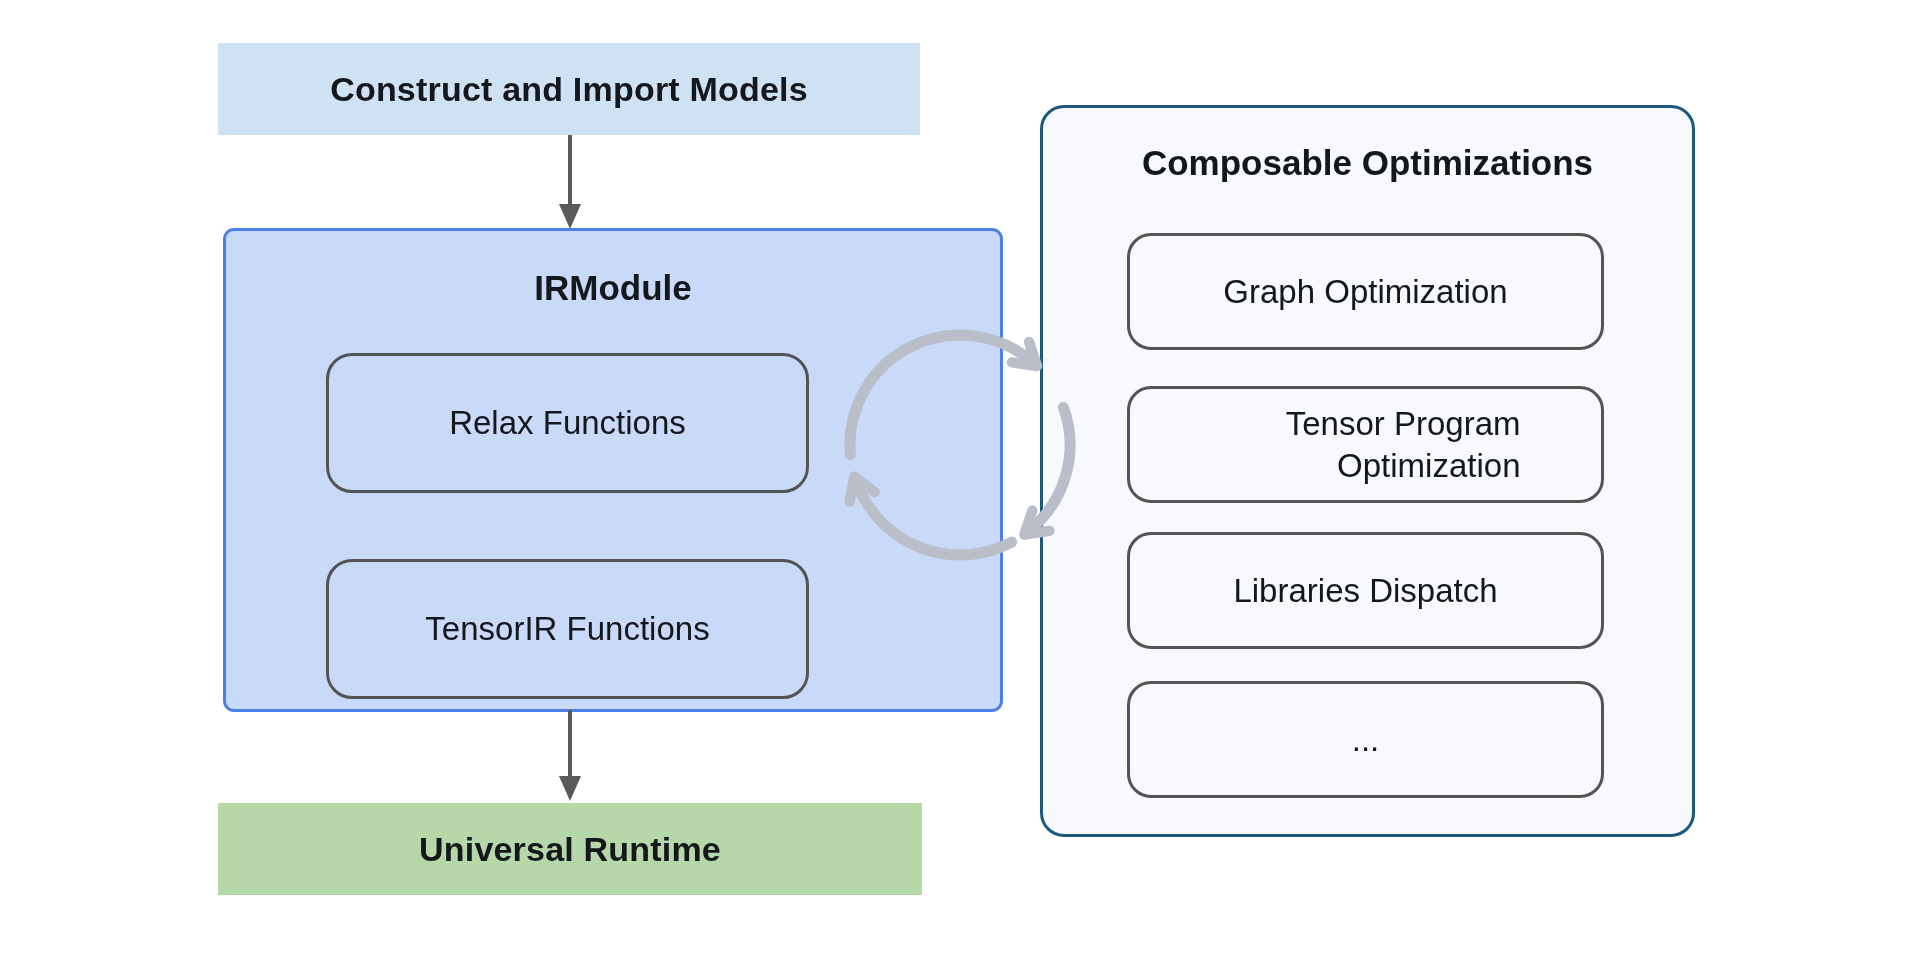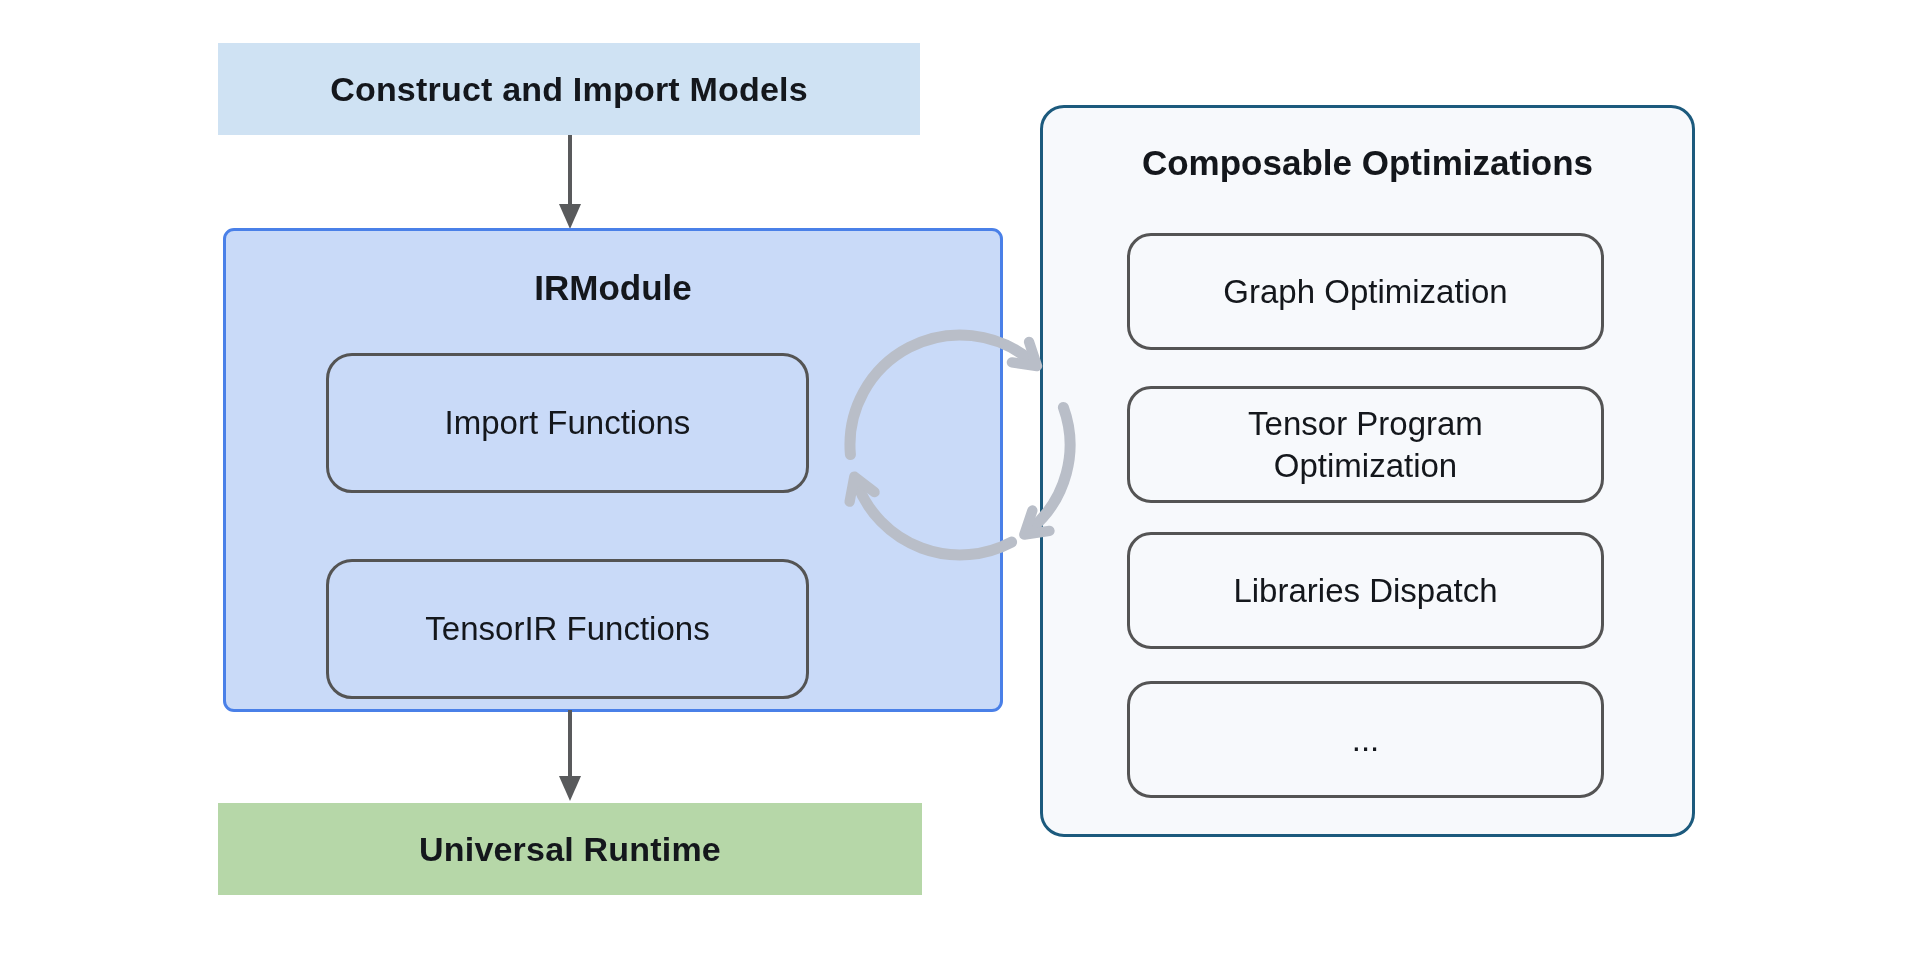--- a/index.html
+++ b/index.html
@@ -54,21 +54,21 @@
   }
   .panel-title{
     position:absolute;left:0;top:35px;width:100%;
     text-align:center;font-weight:700;font-size:35px;
   }
   .opt{left:84px;width:477px;height:117px;border-radius:24px;}
   .opt-0{top:125px;}
   .opt-1{top:278px;}
   .opt-2{top:424px;}
   .opt-3{top:573px;}
-  .wrap-narrow{display:inline-block;max-width:310px;}
+  .wrap-narrow{display:inline-block;max-width:310px;text-align:right;}
 
   .varrow{position:absolute;}
   svg{display:block;}
 </style>
 </head>
 <body>
 
 <div class="stage">
 
   <div class="bar construct">
@@ -78,21 +78,21 @@
   <div class="varrow" style="left:557px;top:135px;">
     <svg width="26" height="95" viewBox="0 0 26 95">
       <line x1="13" y1="0" x2="13" y2="72" stroke="var(--c-varrow)" stroke-width="4"></line>
       <polygon points="2,69 24,69 13,94" fill="var(--c-varrow)"></polygon>
     </svg>
   </div>
 
   <div class="irmodule">
     <div class="irmodule-title">IRModule</div>
     <div class="inner-box relax">
-      <span>Import Functions</span>
+      <span>Relax Functions</span>
     </div>
     <div class="inner-box tensorir">
       <span>TensorIR Functions</span>
     </div>
   </div>
 
   <div class="varrow" style="left:557px;top:710px;">
     <svg width="26" height="92" viewBox="0 0 26 92">
       <line x1="13" y1="0" x2="13" y2="68" stroke="var(--c-varrow)" stroke-width="4"></line>
       <polygon points="2,66 24,66 13,91" fill="var(--c-varrow)"></polygon>

